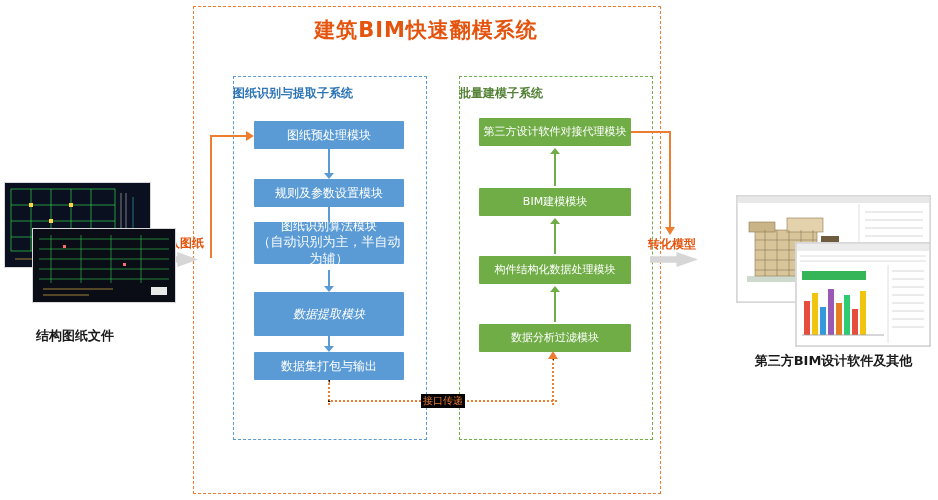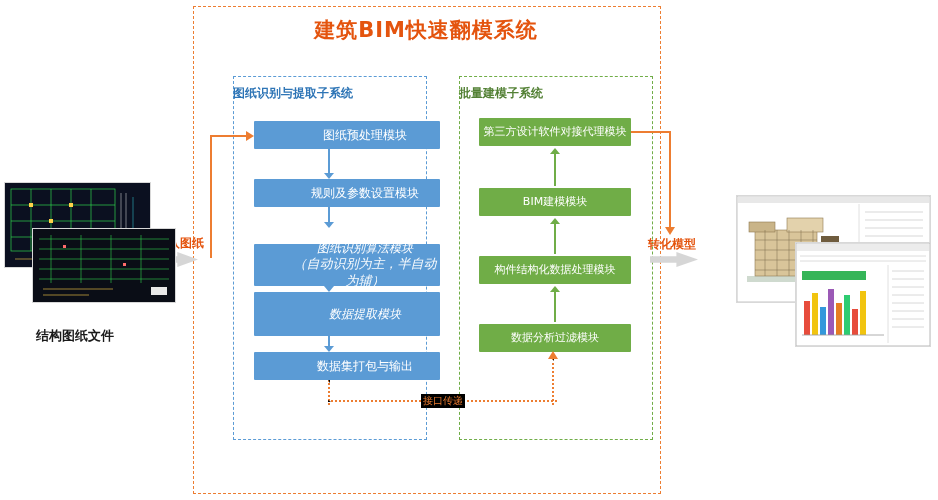--- a/index.html
+++ b/index.html
@@ -14,21 +14,21 @@
   .sub-box.green{left:459px;border:1px dashed #70AD47;}
   
   .main-title{position:absolute;left:193px;top:16px;width:466px;text-align:center;
     font-size:21px;font-weight:bold;color:#E4540E;letter-spacing:1px;}
   .sub-title{position:absolute;top:85px;width:192px;text-align:left;font-size:12px;font-weight:bold;}
   .sub-title.blue{left:233px;color:#2E75B6;}
   .sub-title.green{left:459px;color:#538135;}
   
   .module{position:absolute;display:flex;flex-direction:column;align-items:center;justify-content:center;
     color:#fff;text-align:center;font-size:12px;line-height:1.25;border-radius:1px;}
-  .module.bluebox{background:#5B9BD5;left:254px;width:150px;padding-left:36px;}
+  .module.bluebox{background:#5B9BD5;left:254px;width:150px;}
   .module.greenbox{background:#70AD47;left:479px;width:152px;font-size:11px;}
   .module .sublabel{font-size:13px;opacity:.95;}
   
   .arrow{position:absolute;width:10px;}
   .arrow .stem{position:absolute;left:4px;width:2px;background:currentColor;}
   .arrow .head{position:absolute;left:0;width:0;height:0;}
   .arrow.down .stem{top:0;bottom:6px;}
   .arrow.down .head{bottom:0;border-left:5px solid transparent;border-right:5px solid transparent;border-top:6px solid currentColor;}
   .arrow.up .stem{top:6px;bottom:0;}
   .arrow.up .head{top:0;border-left:5px solid transparent;border-right:5px solid transparent;border-bottom:6px solid currentColor;}
@@ -72,21 +72,21 @@
     </div>
 
   <div class="module bluebox" style="top:179px;height:28px;">
     <span>规则及参数设置模块</span>
   </div>
   <div class="arrow down c-blue" style="left:324px;top:207px;height:21px;">
       <i class="stem"></i>
       <i class="head"></i>
     </div>
 
-  <div class="module bluebox" style="top:244px;height:42px;font-style:italic;">
+  <div class="module bluebox" style="top:222px;height:42px;">
     <span>图纸识别算法模块</span>
     <span class="sublabel">（自动识别为主，半自动为辅）</span>
   </div>
   <div class="arrow down c-blue" style="left:324px;top:270px;height:22px;">
       <i class="stem"></i>
       <i class="head"></i>
     </div>
 
   <div class="module bluebox" style="top:292px;height:44px;font-style:italic;">
     <span>数据提取模块</span>
@@ -234,14 +234,15 @@
         <rect x="24" y="64" width="6" height="28" fill="#3498db"></rect>
         <rect x="32" y="46" width="6" height="46" fill="#9b59b6"></rect>
         <rect x="40" y="60" width="6" height="32" fill="#e67e22"></rect>
         <rect x="48" y="52" width="6" height="40" fill="#2ecc71"></rect>
         <rect x="56" y="66" width="6" height="26" fill="#e74c3c"></rect>
         <rect x="64" y="48" width="6" height="44" fill="#f1c40f"></rect>
       </g>
       <line x1="6" y1="92" x2="88" y2="92" stroke="#9a9a9a" stroke-width="0.8"></line>
     </svg>
   </div>
+  <div class="caption" style="left:735px;top:352px;width:197px;">第三方BIM设计软件及其他</div>
 
 </div>
 
 </body></html>

